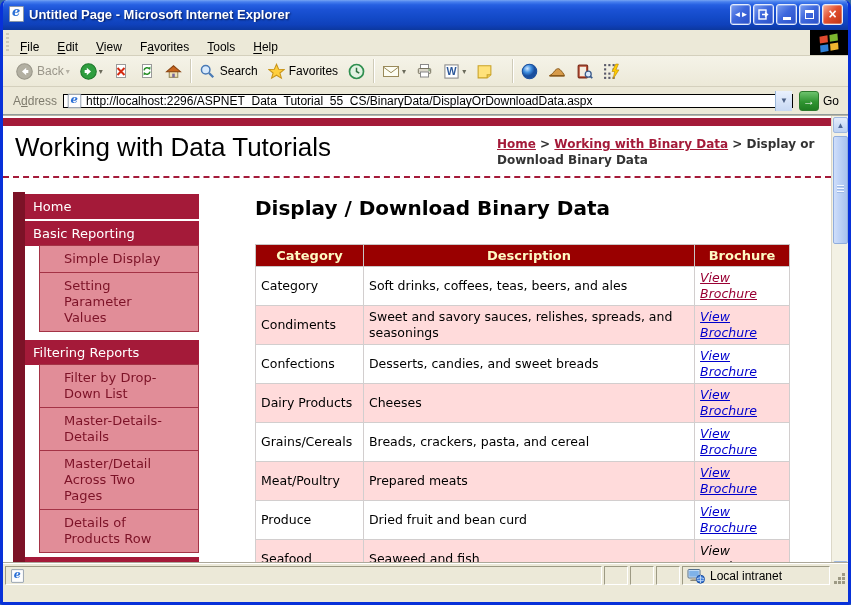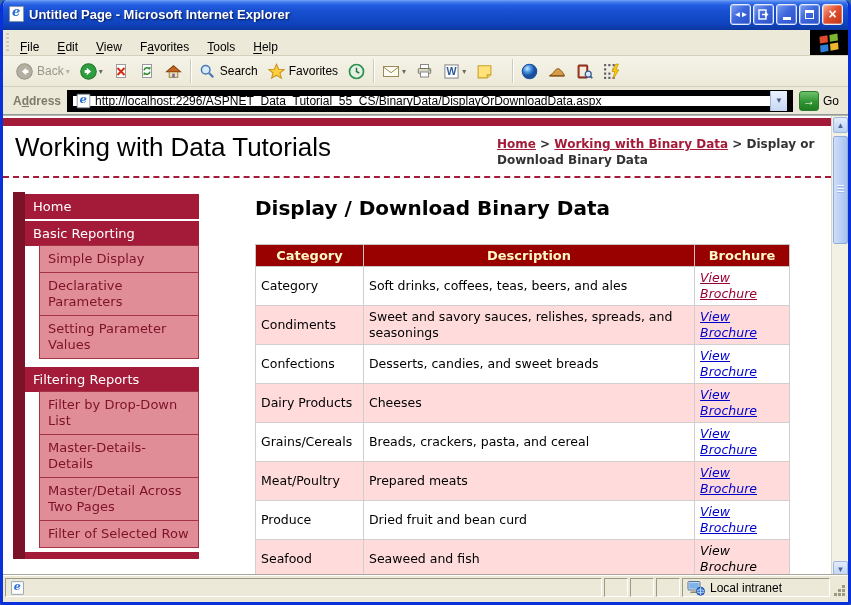--- a/index.html
+++ b/index.html
@@ -50,22 +50,22 @@
   .tb-btn{ display:flex; align-items:center; gap:4px; padding:3px 5px; border-radius:3px; font-size:12px; color:#000;}
   .tb-btn.disabled{ color:#9a968a; }
   .tb-sep{ width:1px; align-self:stretch; margin:3px 3px; background:#cfcbb8; box-shadow:1px 0 0 #fff; }
   .chev{ font-size:8px; color:#6a6a5a; margin-left:-2px;}
   .tb-btn.disabled .chev{ color:#b5b1a4; }
   svg{ display:block; }
 
   
   .addressbar{ height:28px; display:flex; align-items:center; background:#ece9d8;
     border-bottom:1px solid #919b9c; padding-right:3px;}
-  .addr-label{ font-size:12px; color:#7e7b6d; padding:0 6px 0 2px;font-weight:bold; }
-  .addr-field{ flex:1; height:22px; background:#fff; border:6px solid #000000; display:flex; align-items:center; padding-left:3px; }
+  .addr-label{ font-size:12px; color:#7e7b6d; padding:0 6px 0 2px; }
+  .addr-field{ flex:1; height:14px; background:#fff; border:1px solid #000000; display:flex; align-items:center; padding-left:3px; }
   .addr-field .pageicon{ transform:scale(.9); }
   .addr-url{ flex:1; font-size:12px; color:#000; padding-left:4px; white-space:nowrap; overflow:hidden; }
   .addr-drop{ width:17px; height:20px; background:linear-gradient(180deg,#eaf1fd,#c7d8f3); border-left:1px solid #9db9d9;
     display:flex; align-items:center; justify-content:center; font-size:8px; color:#4d6185;}
   .go-btn{ display:flex; align-items:center; gap:4px; padding:0 6px; font-size:12px; color:#000; }
   .go-box{ width:20px; height:20px; border-radius:3px; border:1px solid #2d7a2d;
     background:linear-gradient(180deg,#6cc26c,#2f9431 55%,#1f7d22); display:flex; align-items:center; justify-content:center;
     color:#fff; font-weight:bold; font-size:12px;}
 
   
@@ -80,21 +80,21 @@
   .bc-sep{ color:#333; }
   .dashline{ border-top:2px dashed #a41a39; margin:4px 0 0 0; }
 
   .cols{ display:flex; align-items:flex-start; padding-top:14px; }
   .sidebar{ position:relative; margin-left:10px; width:196px; font-family:"DejaVu Sans",sans-serif; }
   .sidebar::before{ content:""; position:absolute; left:0; top:0; bottom:0; width:12px; background:#7c1227; }
   .nav-section{ margin-left:12px; width:174px; background:#a41a39; color:#fff; font-size:13px;
     padding:5px 8px; margin-top:2px; cursor:pointer;}
   .nav-section.gap-above{ margin-top:8px; }
   .nav-sub{ margin-left:26px; width:160px; background:#e18d98; color:#7c1227; font-size:13px; line-height:16px;
-    padding:5px 8px; border:1px solid #a43346; margin-top:-1px; cursor:pointer;}
+    padding:5px 24px; border:1px solid #a43346; margin-top:-1px; cursor:pointer;}
   .nav-peek{ margin:4px 0 0 12px; width:174px; height:7px; background:#a41a39; }
 
   .main{ padding:4px 0 0 46px; font-family:"DejaVu Sans",sans-serif; }
   .main h2{ font-size:20px; font-weight:bold; color:#000; margin:0 0 24px 0; font-family:"DejaVu Sans",sans-serif;}
   table.grid{ border-collapse:collapse; width:535px; font-size:12.5px; }
   table.grid th{ background:#990000; color:#fef9c3; font-weight:bold; text-align:center; padding:3px 4px;
     border:1px solid #c9c5c5; font-size:13px;}
   table.grid td{ padding:3px 5px; border:1px solid #d2cece; color:#000; line-height:16px; vertical-align:middle;}
   table.grid tr.alt td{ background:#ffdbdb; }
   td.col-cat{ width:108px; } td.col-desc{ width:332px; } td.col-bro{ width:95px;font-style:italic; }
@@ -107,21 +107,21 @@
   .sc-btn{ position:absolute; left:1px; width:15px; height:16px; border-radius:2px;
     background:linear-gradient(180deg,#e3ecfb,#bcd1f2); border:1px solid #9eb8e0;
     display:flex; align-items:center; justify-content:center; color:#4d6596; font-size:8px;}
   .sc-up{ top:1px; } .sc-down{ bottom:1px; }
   .sc-thumb{ position:absolute; left:1px; top:20px; width:15px; height:108px; border-radius:2px;
     background:linear-gradient(90deg,#cfdefa,#bad0f5 50%,#a8c2ee); border:1px solid #90adde; }
   .sc-thumb::after{ content:""; position:absolute; left:3px; right:3px; top:48px;
     height:8px; background:repeating-linear-gradient(180deg,#f6f9ff 0 1px,#9db9e6 1px 2px,transparent 2px 3px); }
 
   
-  .statusbar{ position:absolute; left:0; right:0; bottom:3px; height:24px; background:#ece9d8;
+  .statusbar{ position:absolute; left:0; right:0; bottom:15px; height:24px; background:#ece9d8;
     border-top:1px solid #fff; box-shadow:0 -1px 0 #aca899; display:flex; align-items:stretch; padding:2px 2px 2px 2px; }
   .sb-pane{ border:1px solid; border-color:#9d9a84 #fff #fff #9d9a84; margin-right:2px;
     display:flex; align-items:center; font-size:12px; color:#000; padding:0 4px;}
   .sb-main{ flex:1; } .sb-small{ width:24px; } .sb-zone{ width:148px; gap:5px;}
   .sb-grip{ width:14px; position:relative; }
   .sb-grip::after{ content:""; position:absolute; right:1px; bottom:1px; width:3px; height:3px; background:#9d9a84;
     box-shadow:-4px 0 0 #9d9a84,0 -4px 0 #9d9a84,-8px 0 0 #9d9a84,-4px -4px 0 #9d9a84,0 -8px 0 #9d9a84; }
 </style>
 </head>
 <body>
@@ -325,27 +325,26 @@
         <div class="breadcrumb"><span class="bc-link">Home</span><span class="bc-sep"> &gt; </span><span class="bc-link">Working with Binary Data</span><span class="bc-sep"> &gt; </span><span class="bc-current">Display or Download Binary Data</span></div>
       </div>
       <div class="dashline"></div>
 
       <div class="cols">
         <div class="sidebar">
           <div>
               <div class="nav-section">Home</div>
               <div class="nav-section">Basic Reporting</div>
               <div class="nav-sub">Simple Display</div>
-              <div class="nav-sub">Declarative Parameters</div>
               <div class="nav-sub">Setting Parameter Values</div>
               <div class="nav-section gap-above">Filtering Reports</div>
               <div class="nav-sub">Filter by Drop-Down List</div>
               <div class="nav-sub">Master-Details-Details</div>
               <div class="nav-sub">Master/Detail Across Two Pages</div>
-              <div class="nav-sub">Filter of Selected Row</div>
+              <div class="nav-sub">Details of Products Row</div>
             </div>
           <div class="nav-peek"></div>
         </div>
 
         <div class="main">
           <h2>Display / Download Binary Data</h2>
           <table class="grid">
             <thead>
                 <tr>
                   <th>Category</th>

